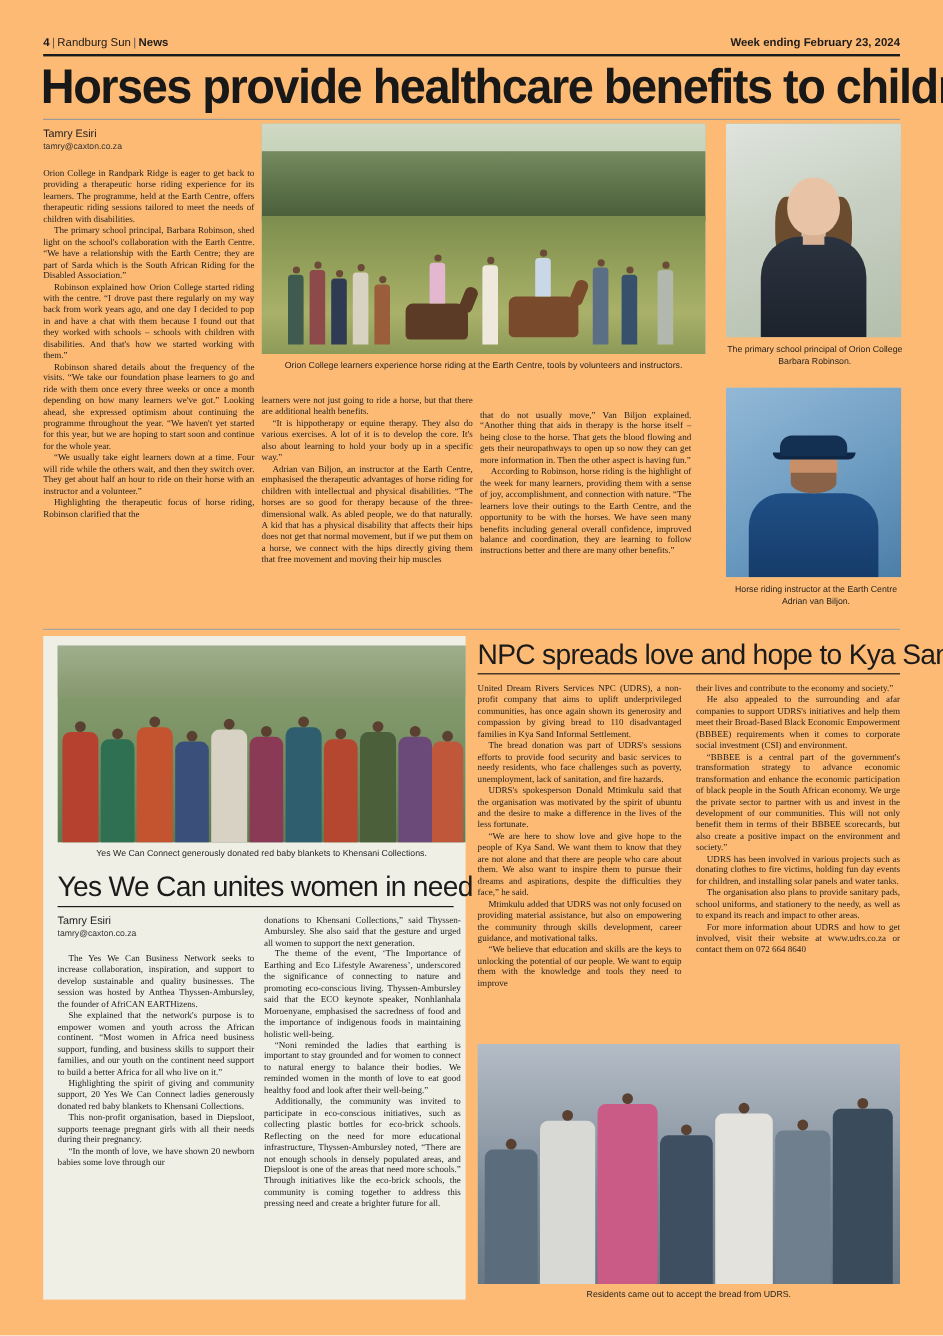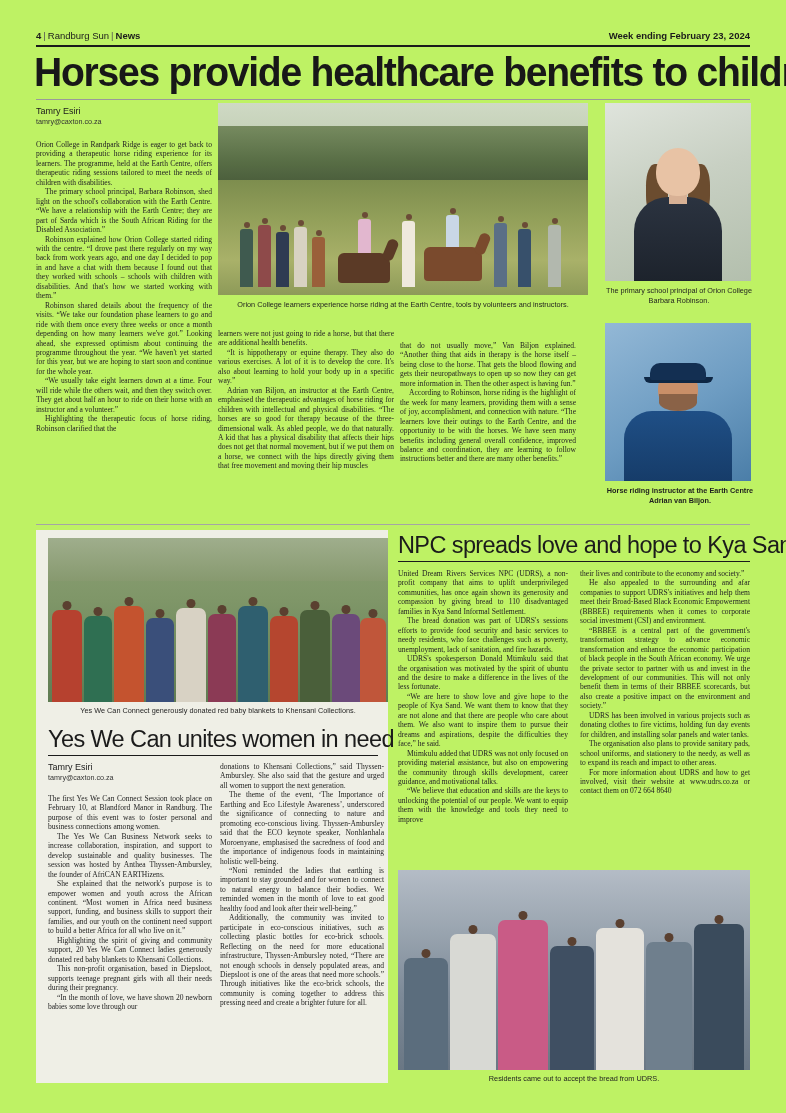--- a/index.html
+++ b/index.html
@@ -13,21 +13,21 @@
     font-family: "Liberation Serif", serif;
     color: #1b1b1b;
     position: relative;
     overflow: hidden;
   }
   .page {
     position: absolute;
     left: 0; top: 0;
     width: 786px;
     height: 1113px;
-    background: #bef264;
+    background: #fdba74;
   }
 
   
   .masthead {
     position: absolute;
     left: 36px; top: 30px;
     width: 714px;
     display: flex;
     justify-content: space-between;
     align-items: flex-end;
@@ -297,21 +297,21 @@
   <div class="caption" style="position:absolute;left:605px;top:286px;width:148px;">The primary school principal of Orion College Barbara Robinson.</div>
 
   <div class="photo" id="photo-instructor">
     <div class="bg"></div>
       <div class="shirt"></div>
       <div class="face"></div>
     <div class="beard"></div>
       <div class="brim"></div>
       <div class="cap"></div>
   </div>
-  <div class="caption" style="position:absolute;left:605px;top:486px;width:150px;font-weight:bold;">Horse riding instructor at the Earth Centre Adrian van Biljon.</div>
+  <div class="caption" style="position:absolute;left:605px;top:486px;width:150px;">Horse riding instructor at the Earth Centre Adrian van Biljon.</div>
 
   <div class="col" style="left:218px;top:329px;width:176px;">
     <p class="first">learners were not just going to ride a horse, but that there are additional health benefits.</p>
     <p>“It is hippotherapy or equine therapy. They also do various exercises. A lot of it is to develop the core. It's also about learning to hold your body up in a specific way.”</p>
     <p>Adrian van Biljon, an instructor at the Earth Centre, emphasised the therapeutic advantages of horse riding for children with intellectual and physical disabilities. “The horses are so good for therapy because of the three-dimensional walk. As abled people, we do that naturally. A kid that has a physical disability that affects their hips does not get that normal movement, but if we put them on a horse, we connect with the hips directly giving them that free movement and moving their hip muscles</p>
   </div>
   <div class="col" style="left:400px;top:341px;width:176px;">
     <p class="first">that do not usually move,” Van Biljon explained. “Another thing that aids in therapy is the horse itself – being close to the horse. That gets the blood flowing and gets their neuropathways to open up so now they can get more information in. Then the other aspect is having fun.”</p>
     <p>According to Robinson, horse riding is the highlight of the week for many learners, providing them with a sense of joy, accomplishment, and connection with nature. “The learners love their outings to the Earth Centre, and the opportunity to be with the horses. We have seen many benefits including general overall confidence, improved balance and coordination, they are learning to follow instructions better and there are many other benefits.”</p>
   </div>
@@ -369,21 +369,20 @@
   </div>
   <div class="caption" style="position:absolute;left:48px;top:706px;width:340px;">Yes We Can Connect generously donated red baby blankets to Khensani Collections.</div>
 
   <div class="headline-sec" id="headline-ywc">Yes We Can unites women in need</div>
   <div class="rule-sec" style="left:48px;top:755px;width:330px;"></div>
 
   <div class="byline-name" style="position:absolute;left:48px;top:762px;width:160px;">Tamry Esiri</div>
   <div class="byline-mail" style="position:absolute;left:48px;top:773px;width:160px;">tamry@caxton.co.za</div>
 
   <div class="col" style="left:48px;top:794px;width:164px;">
-    <p class="first">The first Yes We Can Connect Session took place on February 10, at Blandford Manor in Randburg. The purpose of this event was to foster personal and business connections among women.</p>
     <p>The Yes We Can Business Network seeks to increase collaboration, inspiration, and support to develop sustainable and quality businesses. The session was hosted by Anthea Thyssen-Ambursley, the founder of AfriCAN EARTHizens.</p>
     <p>She explained that the network's purpose is to empower women and youth across the African continent. “Most women in Africa need business support, funding, and business skills to support their families, and our youth on the continent need support to build a better Africa for all who live on it.”</p>
     <p>Highlighting the spirit of giving and community support, 20 Yes We Can Connect ladies generously donated red baby blankets to Khensani Collections.</p>
     <p>This non-profit organisation, based in Diepsloot, supports teenage pregnant girls with all their needs during their pregnancy.</p>
     <p>“In the month of love, we have shown 20 newborn babies some love through our</p>
   </div>
   <div class="col" style="left:220px;top:762px;width:164px;">
     <p class="first">donations to Khensani Collections,” said Thyssen-Ambursley. She also said that the gesture and urged all women to support the next generation.</p>
     <p>The theme of the event, ‘The Importance of Earthing and Eco Lifestyle Awareness’, underscored the significance of connecting to nature and promoting eco-conscious living. Thyssen-Ambursley said that the ECO keynote speaker, Nonhlanhala Moroenyane, emphasised the sacredness of food and the importance of indigenous foods in maintaining holistic well-being.</p>
     <p>“Noni reminded the ladies that earthing is important to stay grounded and for women to connect to natural energy to balance their bodies. We reminded women in the month of love to eat good healthy food and look after their well-being.”</p>

